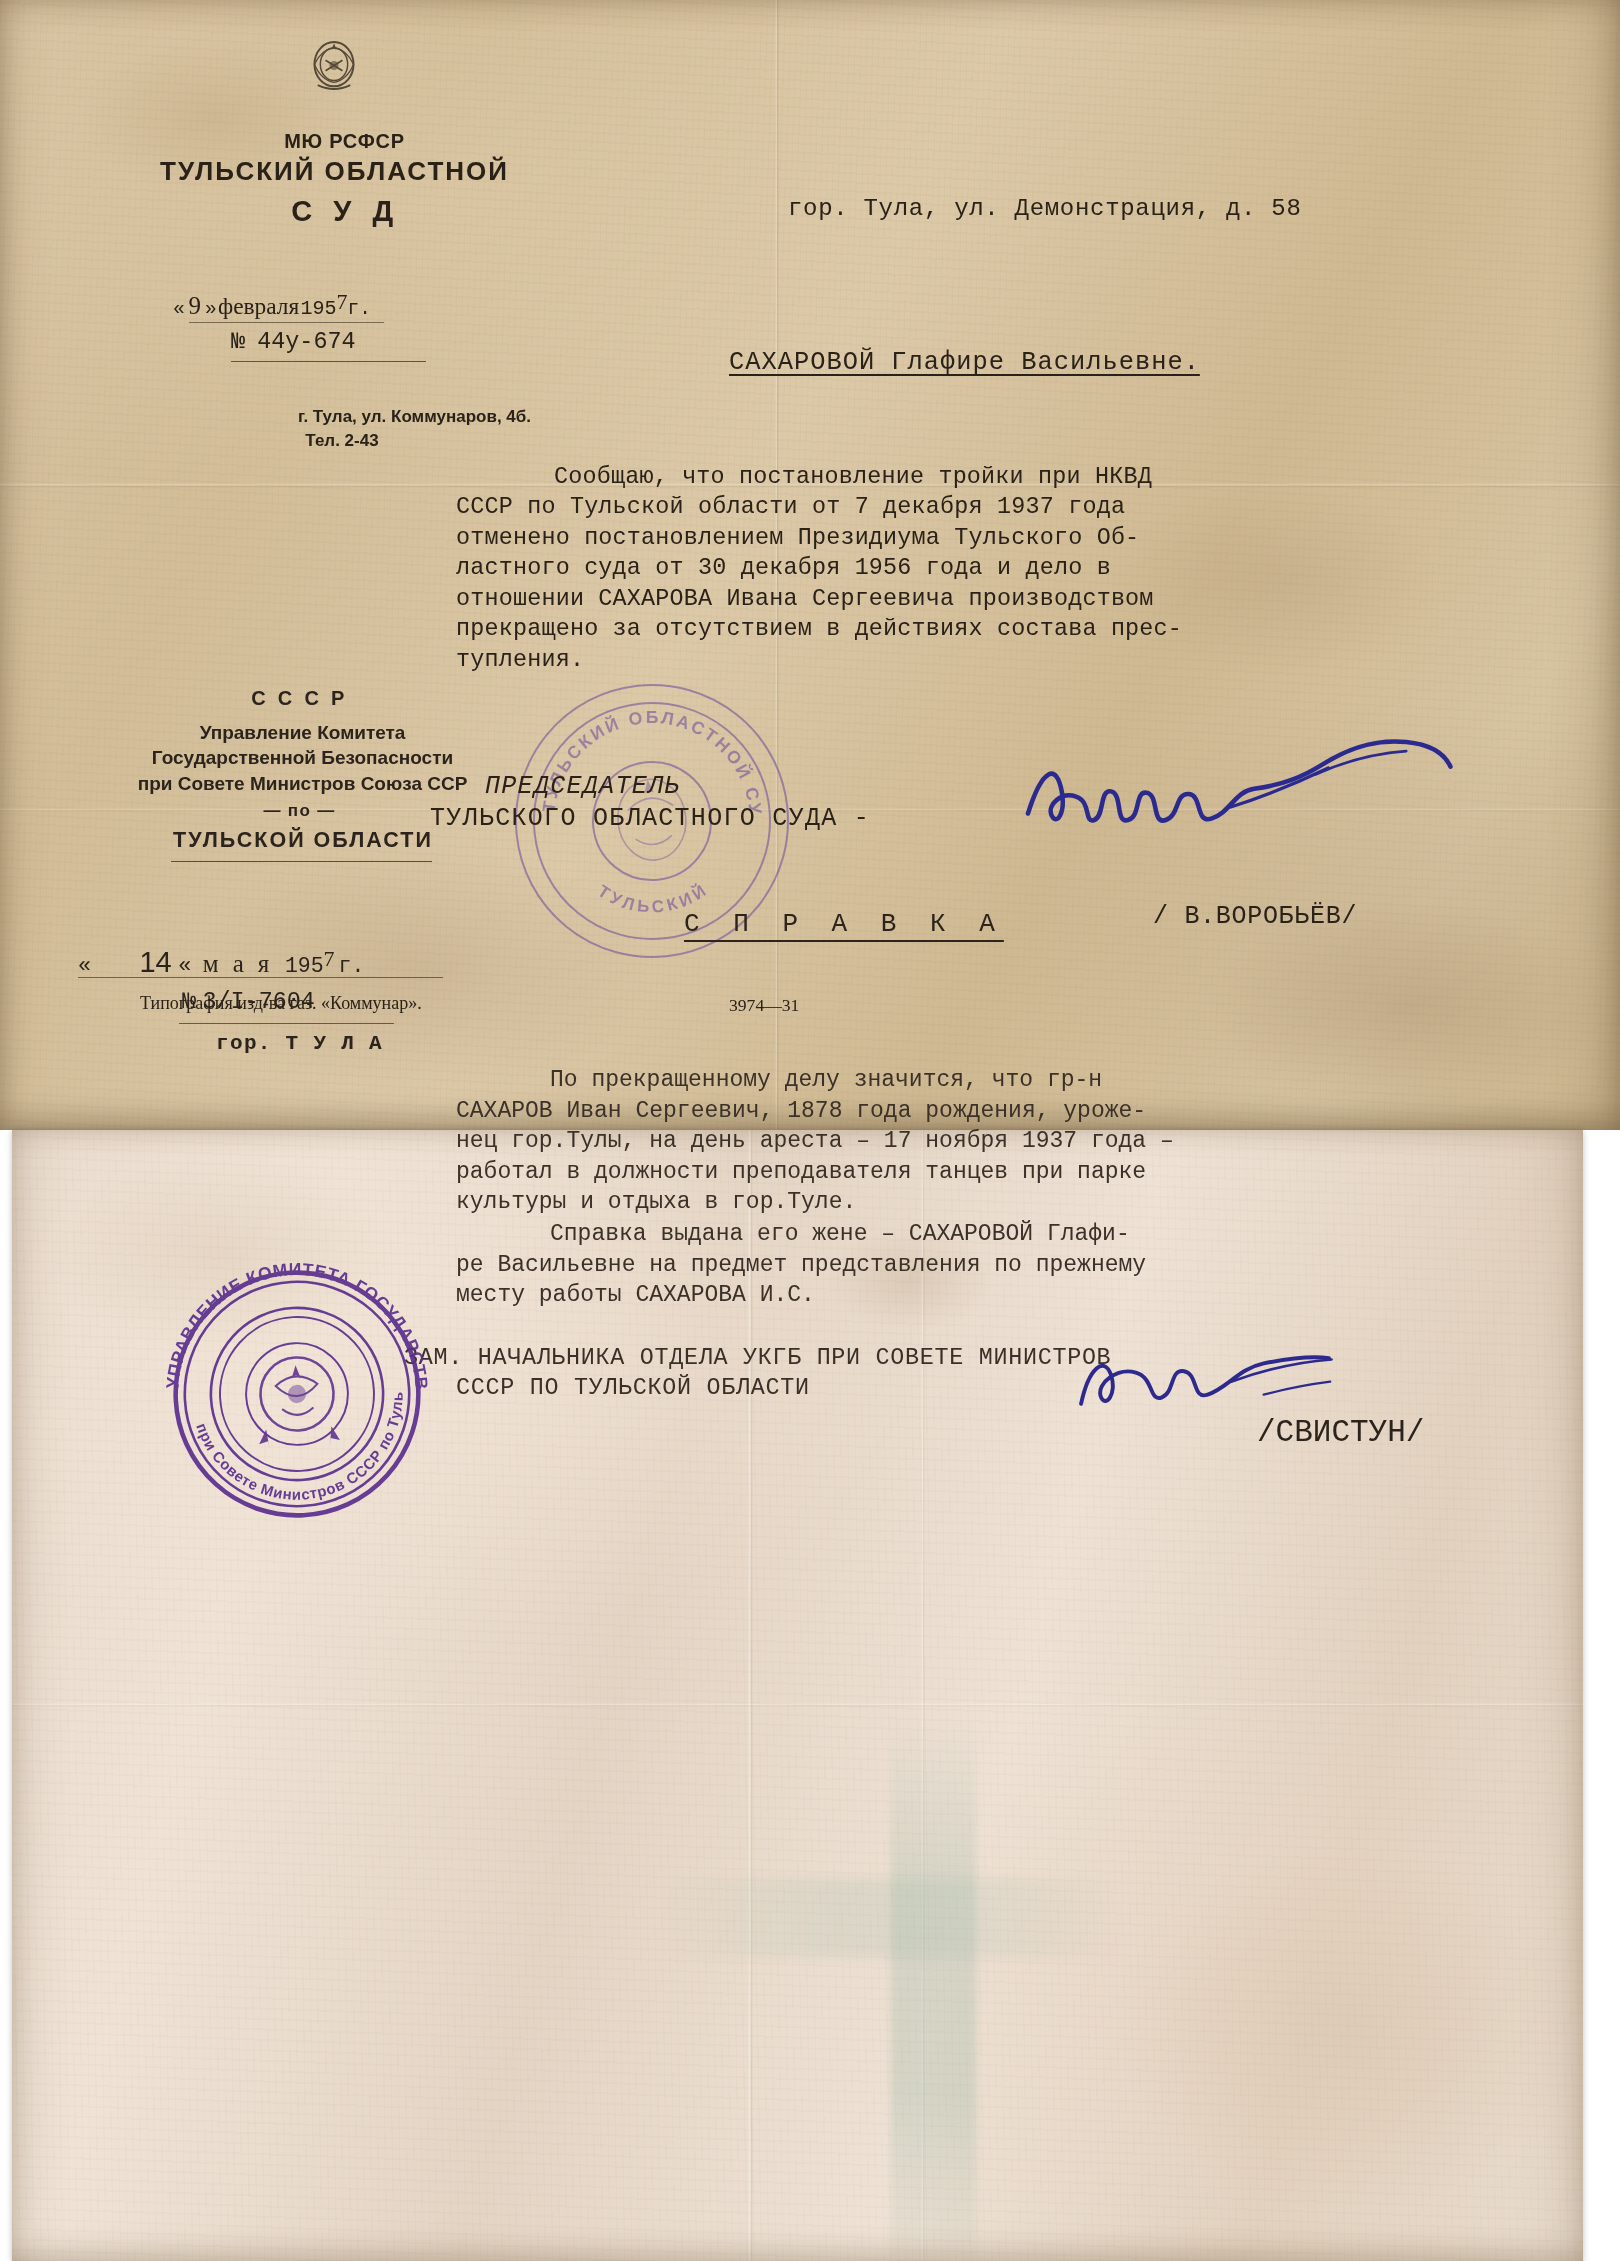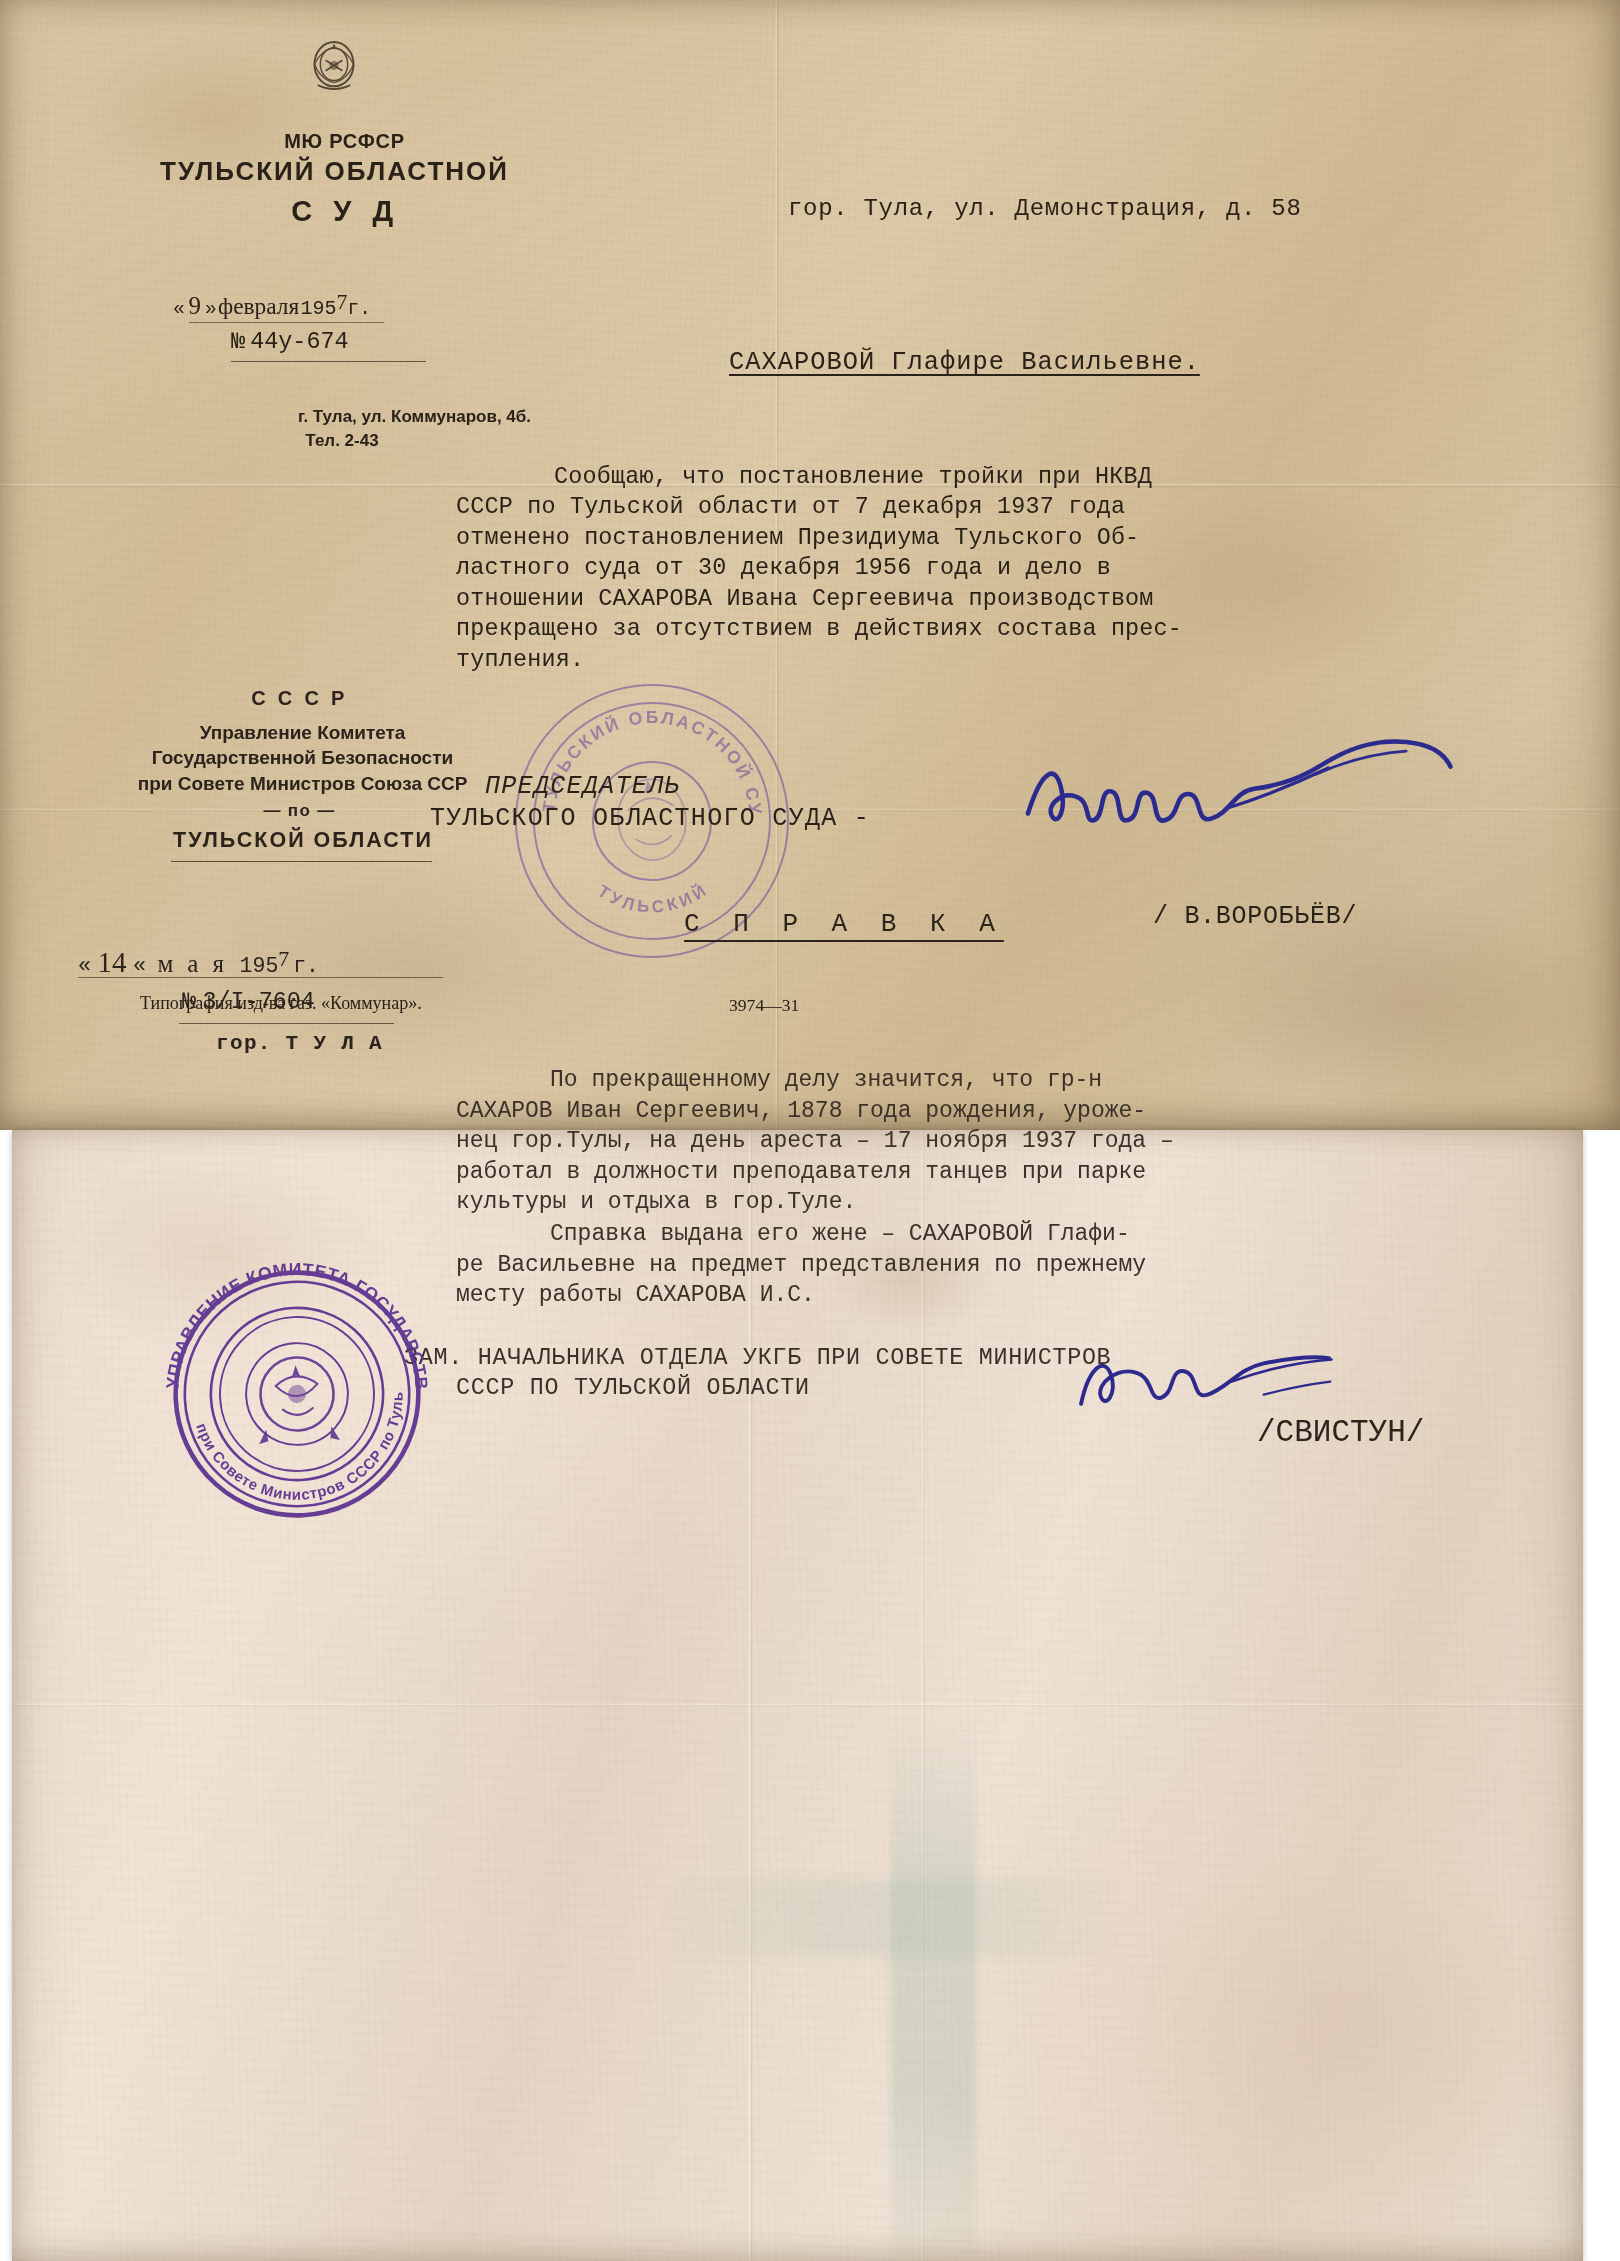--- a/index.html
+++ b/index.html
@@ -285,21 +285,21 @@
     position: absolute;
     left: 171px; top: 861px; width: 261px; height: 1.3px;
     background: #3a2f22; opacity: 0.8;
   }
   .d2-daterow {
     left: 78px; top: 946px; width: 417px;
     font-size: 21.5px;
     font-family: "Liberation Mono", monospace;
     white-space: nowrap;
   }
-  .d2-daterow .dday { font-size: 29px; font-family: Liberation Serif, serif; padding: 0 6.5px; }
+  .d2-daterow .dday { font-size: 29px; font-family: Liberation Sans, sans-serif; padding: 0 6.5px; margin-left: 42px; }
   .d2-daterow .dmon { font-size: 25px; letter-spacing: 3.9px; padding: 0 11.7px; font-family: "Liberation Serif", serif; }
   .d2-daterow .dyr2 { font-size: 22px; position: relative; top: -6.5px; font-family: "Liberation Serif", serif; }
   .d2-dateline {
     position: absolute;
     left: 78px; top: 977px; width: 365px; height: 1.3px;
     background: #3a2f22; opacity: 0.65;
   }
   .d2-numrow {
     left: 182px; top: 989px; width: 339px;
     font-size: 23.4px;
@@ -406,21 +406,21 @@
   <div class="d1-text d1-mu">МЮ РСФСР</div>
   <div class="d1-text d1-oblastnoy">ТУЛЬСКИЙ ОБЛАСТНОЙ</div>
   <div class="d1-text d1-sud">С У Д</div>
 
   <div class="d1-dateline1"></div>
   <div class="d1-text d1-daterow">
     <span class="dq">«</span><span class="dday">9</span><span class="dq">»</span><span class="dmon">февраля</span><span class="dyear">195</span><span class="dyr2">7</span><span class="dg">г.</span>
   </div>
 
   <div class="d1-text d1-numrow">
-    <span>№</span><span style="padding-left:5.2px;">44у-674</span>
+    <span>№</span><span style="padding-left:5.2px;margin-left:7px;">44у-674</span>
   </div>
   <div class="d1-numline"></div>
 
   <div class="d1-text d1-addr">г. Тула, ул. Коммунаров, 4б.</div>
   <div class="d1-text d1-tel">Тел. 2-43</div>
 
   <div class="d1-text d1-topright">гор. Тула, ул. Демонстрация, д. 58</div>
   <div class="d1-text d1-to"><u>САХАРОВОЙ Глафире Васильевне.</u></div>
 
   <div class="d1-text d1-body"><span class="indent"></span><span>Сообщаю, что постановление тройки при НКВД

